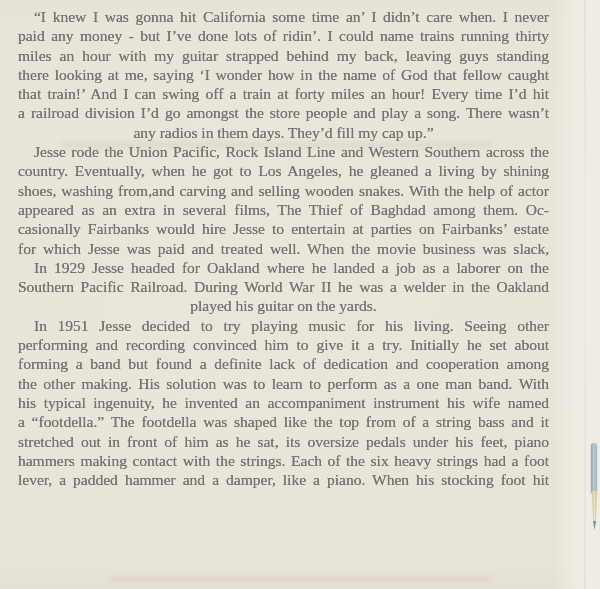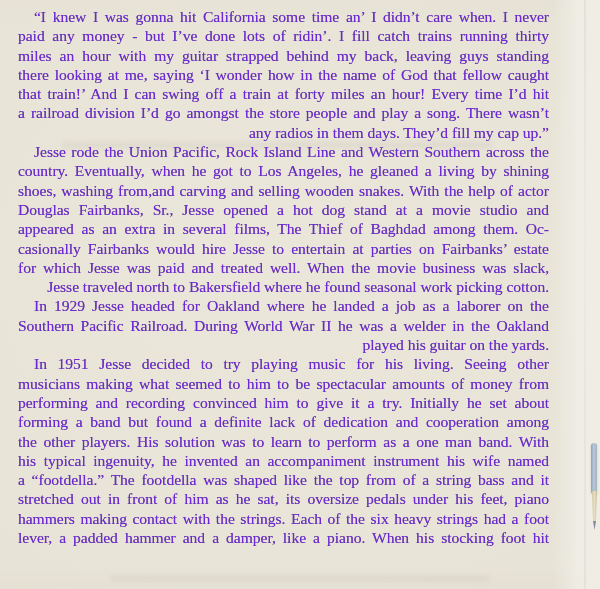--- a/index.html
+++ b/index.html
@@ -80,29 +80,29 @@
     background: #7e8d9c;
     clip-path: polygon(0 0, 100% 0, 50% 100%);
   }
 
   
   .text-block {
     position: absolute;
     left: 18px;
     top: 7px;
     width: 531px;
-    color: #6d28d9;
+    color: #737373;
     font-size: 15.6px;
     line-height: 19.3px;
     letter-spacing: -0.05px;
     text-shadow: 0 0 0.5px rgba(47,45,39,0.55);
   }
   .line {
     white-space: nowrap;
-    text-align: right;
+    text-align: center;
   }
   .line.fill {
     white-space: normal;
     text-align: justify;
     text-align-last: justify;
   }
   .line.indent {
     text-indent: 16px;
   }
   .bold {
@@ -119,40 +119,37 @@
 <div class="ghost ghost-2"></div>
 
 <div class="edge-object">
   <div class="obj-top"></div>
   <div class="obj-bottom"></div>
   <div class="obj-tip"></div>
 </div>
 
 <div class="text-block">
     <div class="line fill indent"><span>“I knew I was gonna hit California some time an’ I didn’t care when. I never</span></div>
-    <div class="line fill"><span>paid any money - but I’ve done lots of ridin’. I fill catch trains running thirty</span></div>
+    <div class="line fill"><span>paid any money - but I’ve done lots of ridin’. I could name trains running thirty</span></div>
     <div class="line fill"><span>miles an hour with my guitar strapped behind my back, leaving guys standing</span></div>
     <div class="line fill"><span>there looking at me, saying ‘I wonder how in the name of God that fellow caught</span></div>
     <div class="line fill"><span>that train!’ And I can swing off a train at forty miles an hour! Every time I’d hit</span></div>
     <div class="line fill"><span>a railroad division I’d go amongst the store people and play a song. There wasn’t</span></div>
     <div class="line"><span>any radios in them days. They’d fill my cap up.”</span></div>
     <div class="line fill indent"><span>Jesse rode the Union Pacific, Rock Island Line and Western Southern across the</span></div>
     <div class="line fill"><span>country. Eventually, when he got to Los Angeles, he gleaned a living by shining</span></div>
     <div class="line fill"><span>shoes, washing from,and carving and selling wooden snakes. With the help of actor</span></div>
-    <div class="line fill"><span>Douglas Fairbanks, Sr., Jesse opened a hot dog stand at a movie studio and</span></div>
     <div class="line fill"><span>appeared as an extra in several films, </span><span class="bold">The Thief of Baghdad</span><span> among them. Oc-</span></div>
     <div class="line fill"><span>casionally Fairbanks would hire Jesse to entertain at parties on Fairbanks’ estate</span></div>
     <div class="line fill"><span>for which Jesse was paid and treated well. When the movie business was slack,</span></div>
-    <div class="line"><span>Jesse traveled north to Bakersfield where he found seasonal work picking cotton.</span></div>
     <div class="line fill indent"><span>In 1929 Jesse headed for Oakland where he landed a job as a laborer on the</span></div>
     <div class="line fill"><span>Southern Pacific Railroad. During World War II he was a welder in the Oakland</span></div>
     <div class="line"><span>played his guitar on the yards.</span></div>
     <div class="line fill indent"><span>In 1951 Jesse decided to try playing music for his living. Seeing other</span></div>
-    <div class="line fill"><span>musicians making what seemed to him to be spectacular amounts of money from</span></div>
     <div class="line fill"><span>performing and recording convinced him to give it a try. Initially he set about</span></div>
     <div class="line fill"><span>forming a band but found a definite lack of dedication and cooperation among</span></div>
-    <div class="line fill"><span>the other players. His solution was to learn to perform as a one man band. With</span></div>
+    <div class="line fill"><span>the other making. His solution was to learn to perform as a one man band. With</span></div>
     <div class="line fill"><span>his typical ingenuity, he invented an accompaniment instrument his wife named</span></div>
     <div class="line fill"><span>a “footdella.” The footdella was shaped like the top from of a string bass and it</span></div>
     <div class="line fill"><span>stretched out in front of him as he sat, its oversize pedals under his feet, piano</span></div>
     <div class="line fill"><span>hammers making contact with the strings. Each of the six heavy strings had a foot</span></div>
     <div class="line fill"><span>lever, a padded hammer and a damper, like a piano. When his stocking foot hit</span></div>
   </div>
 
 </body></html>

